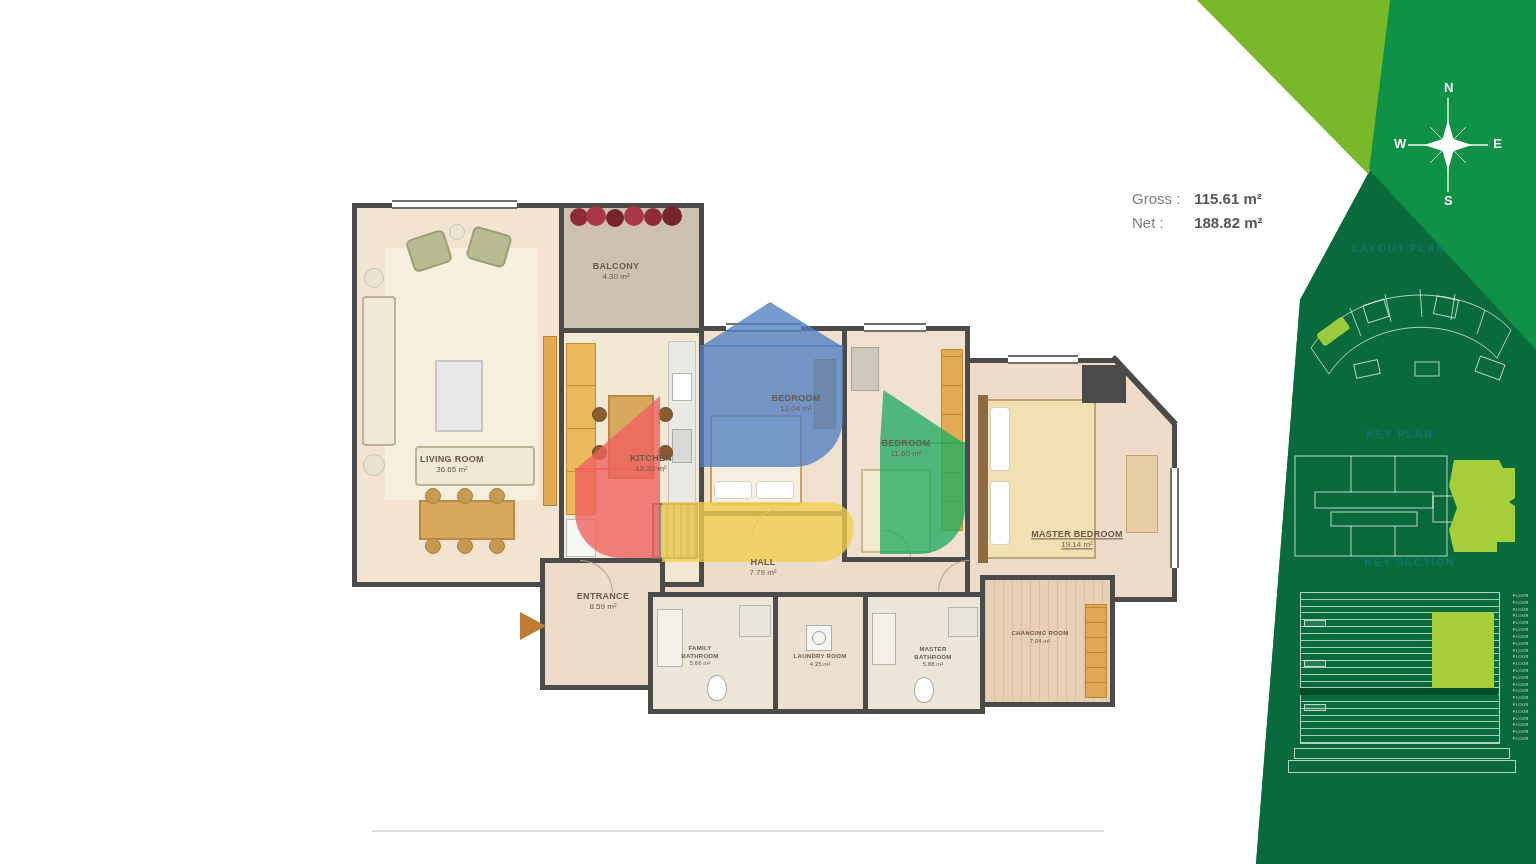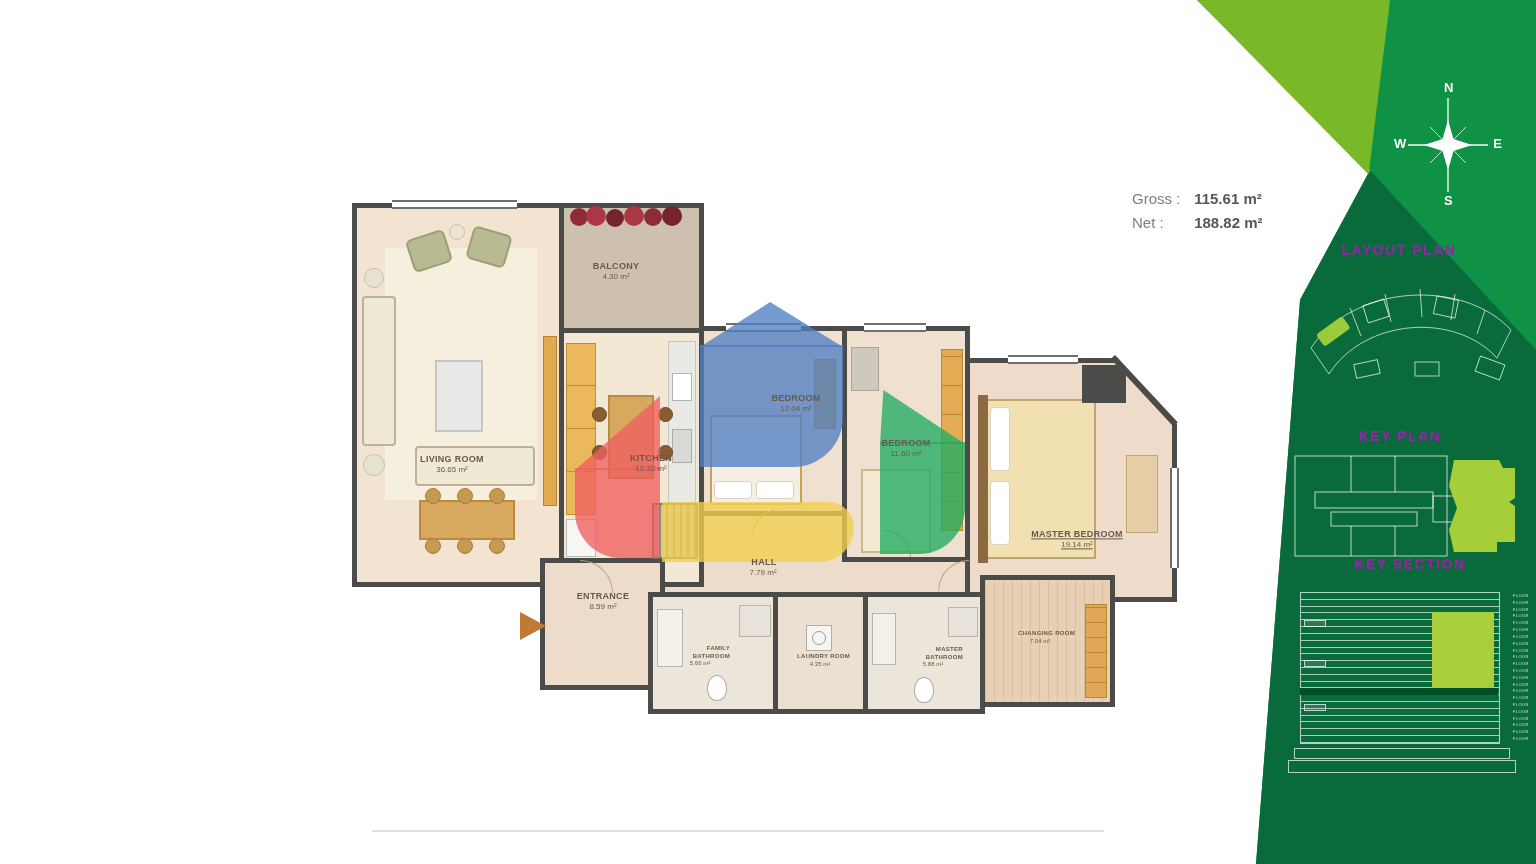--- a/index.html
+++ b/index.html
@@ -17,35 +17,35 @@
   .stat-row{position:absolute;left:1132px;font-size:15px;color:#7c7e80;}
   .stat-row b{color:#57575a;}
   .stat-label{display:inline-block;width:58px;}
 
   
   .compass{position:absolute;left:1398px;top:82px;width:100px;height:124px;}
   .compass span{position:absolute;color:#fff;font-weight:bold;font-size:13px;}
   .c-n{left:46px;top:-2px;} .c-s{left:46px;bottom:-2px;} .c-w{left:-4px;top:54px;} .c-e{right:-4px;top:54px;}
 
   
-  .panel-title{position:absolute;color:#a21caf;font-weight:bold;font-size:14px;letter-spacing:1.5px;transform:translateX(-50%);}
+  .panel-title{position:absolute;color:#0f766e;font-weight:bold;font-size:11px;letter-spacing:1.5px;transform:translateX(-50%);}
   .ks-grid{position:absolute;left:1300px;top:592px;width:198px;height:150px;}
   .ks-row{position:relative;height:5.82px;border-bottom:1px solid rgba(255,255,255,.65);}
   .ks-lab{position:absolute;right:-30px;top:0px;font-size:4px;color:rgba(230,255,230,.85);letter-spacing:.5px;}
   .ks-highlight{position:absolute;left:1432px;top:612px;width:62px;height:76px;background:#a8cf3b;}
   .ks-darkband{position:absolute;left:1300px;top:688px;width:198px;height:7px;background:#004e28;}
   .ks-base1{position:absolute;left:1294px;top:748px;width:214px;height:9px;border:1px solid rgba(255,255,255,.7);}
   .ks-base2{position:absolute;left:1288px;top:760px;width:226px;height:11px;border:1px solid rgba(255,255,255,.7);}
   .ks-tick{position:absolute;border:1px solid rgba(255,255,255,.7);width:20px;height:5px;background:rgba(255,255,255,.12);}
 
   
   .room{position:absolute;border:5px solid #4b4b4a;box-sizing:border-box;}
   .f{position:absolute;box-sizing:border-box;}
   .rlabel{position:absolute;z-index:40;text-align:center;color:#6a594a;transform:translate(-50%,-50%);line-height:1.25;}
-  .rlabel .rn{font-weight:bold;font-size:9px;letter-spacing:.3px;display:block;text-align:right;}
+  .rlabel .rn{font-weight:bold;font-size:9px;letter-spacing:.3px;display:block;}
   .rlabel .ra{font-size:8px;display:block;}
   .rlabel.small .rn{font-size:6px;} .rlabel.small .ra{font-size:6px;}
   .win{position:absolute;background:#fff;border-top:2px solid #6f6f6e;border-bottom:2px solid #6f6f6e;z-index:15;height:5px;}
   .winv{position:absolute;background:#fff;border-left:2px solid #6f6f6e;border-right:2px solid #6f6f6e;z-index:15;width:5px;}
   .arc{position:absolute;z-index:14;border:1.5px solid #b7a38f;border-right:none;border-bottom:none;border-radius:100% 0 0 0;}
   .overlay{position:absolute;z-index:30;opacity:.78;}
   .chair{position:absolute;border-radius:50%;background:#c79a52;border:1px solid #a57c37;width:14px;height:14px;}
   .kchair{position:absolute;border-radius:50%;background:#8a5c31;border:1px solid #6e4723;width:13px;height:13px;}
 </style>
 </head>

